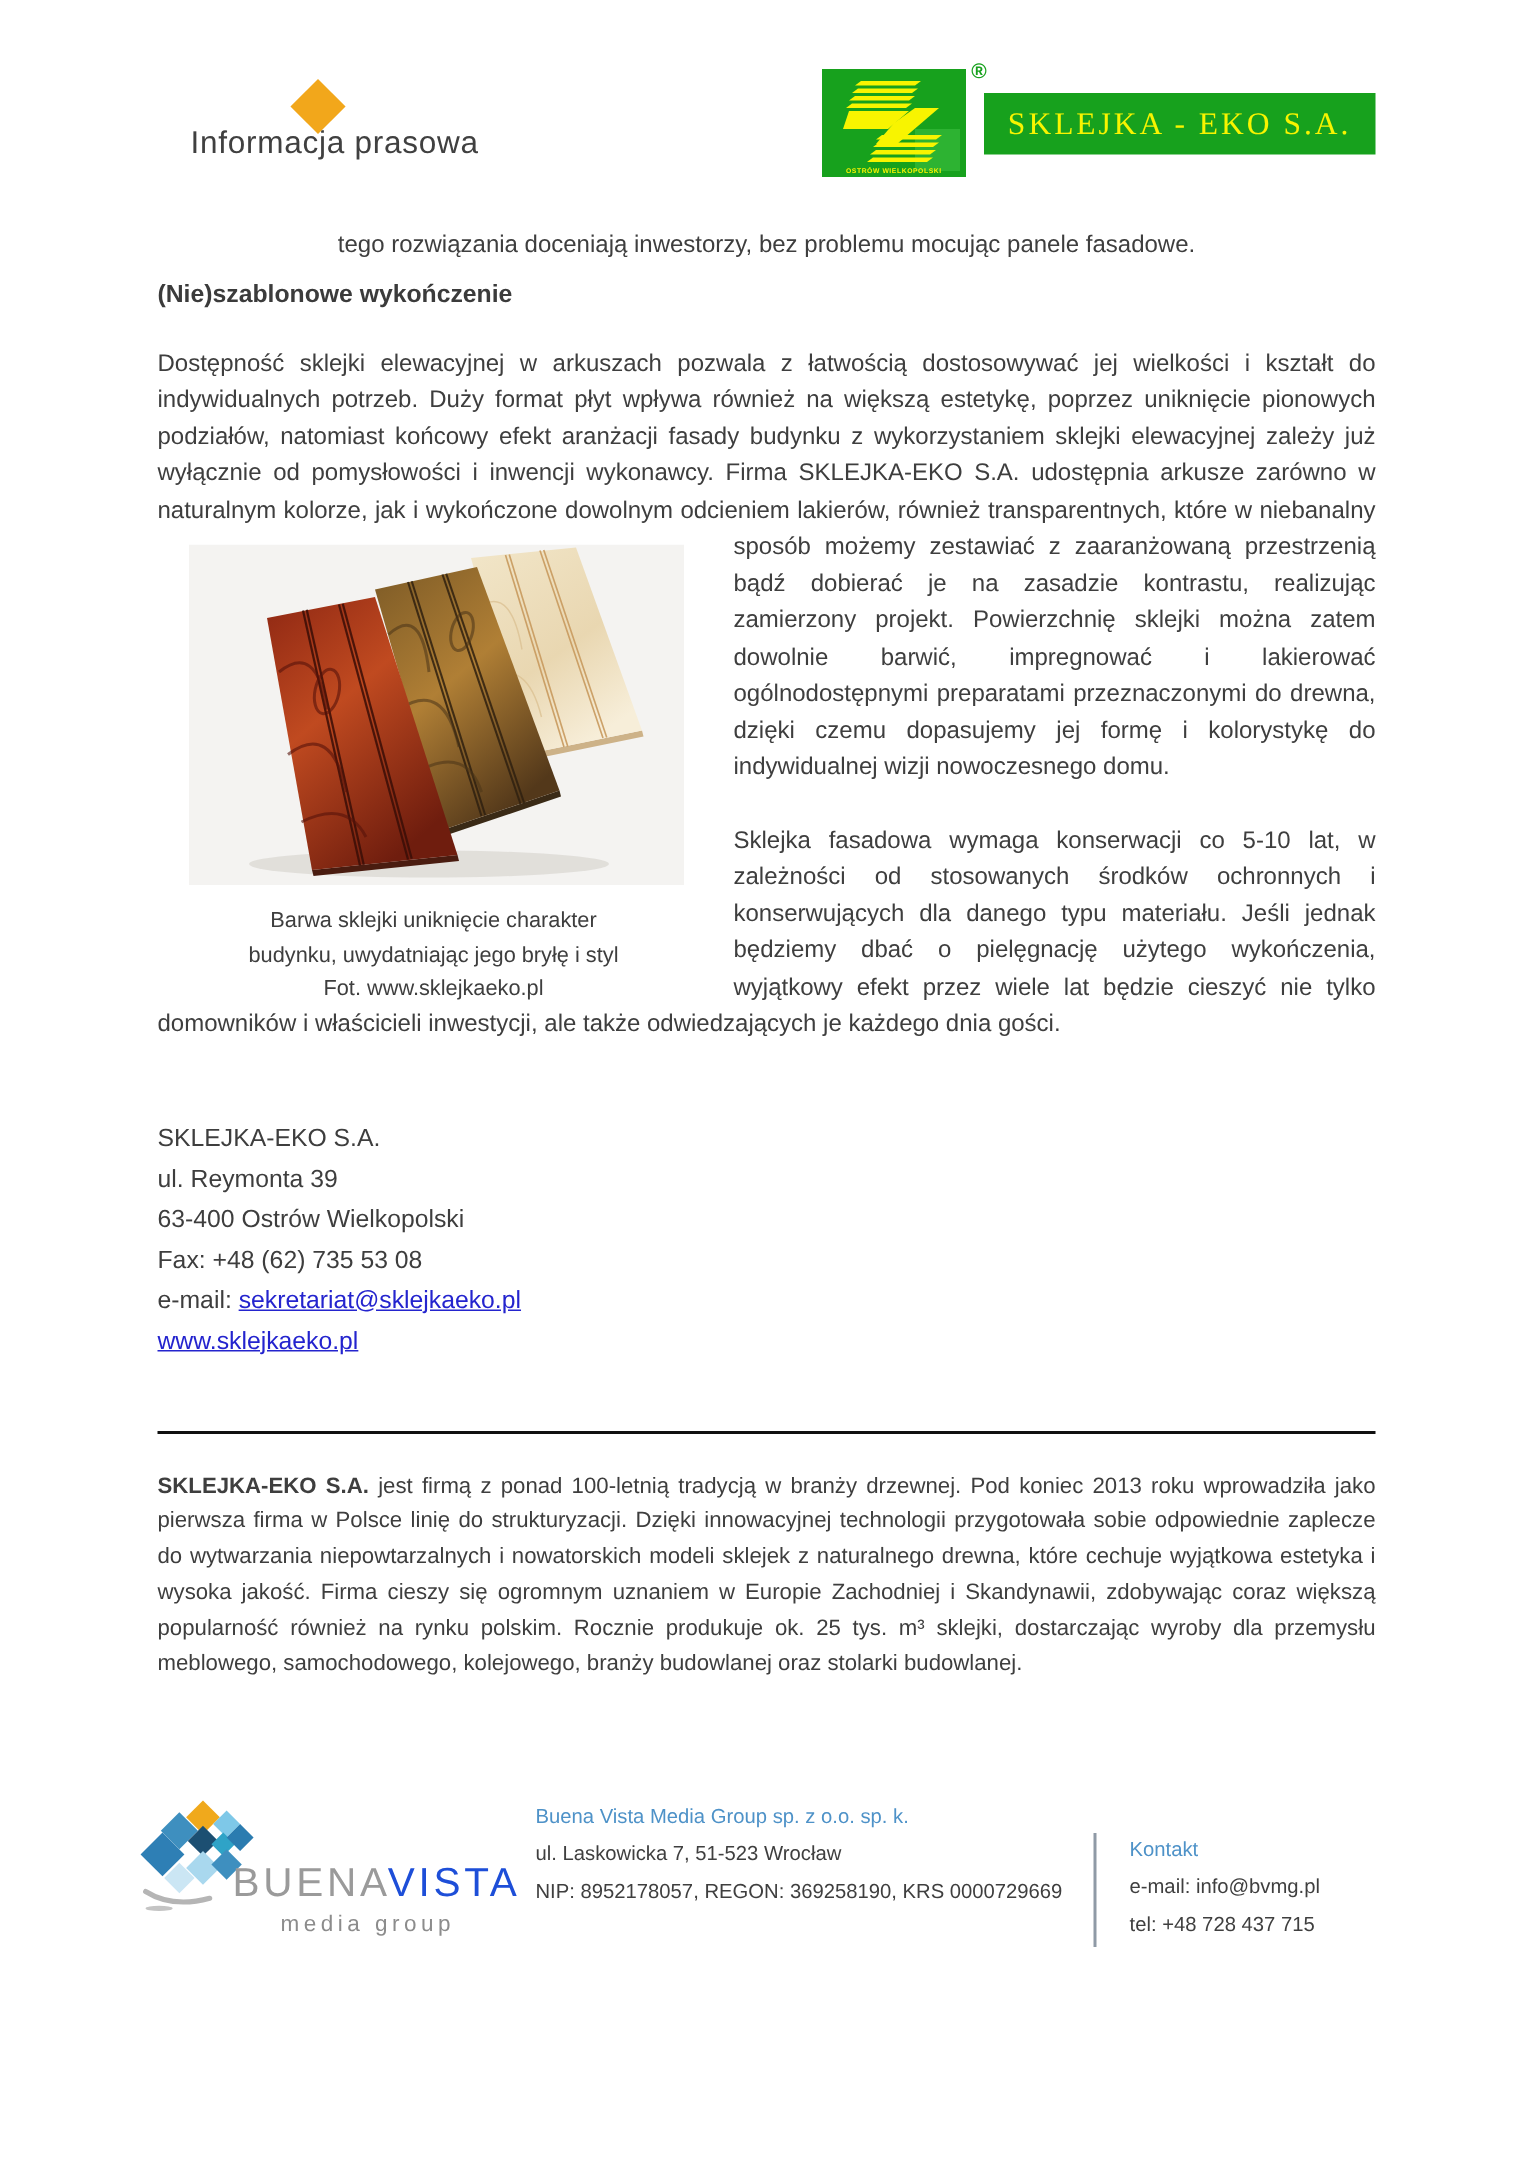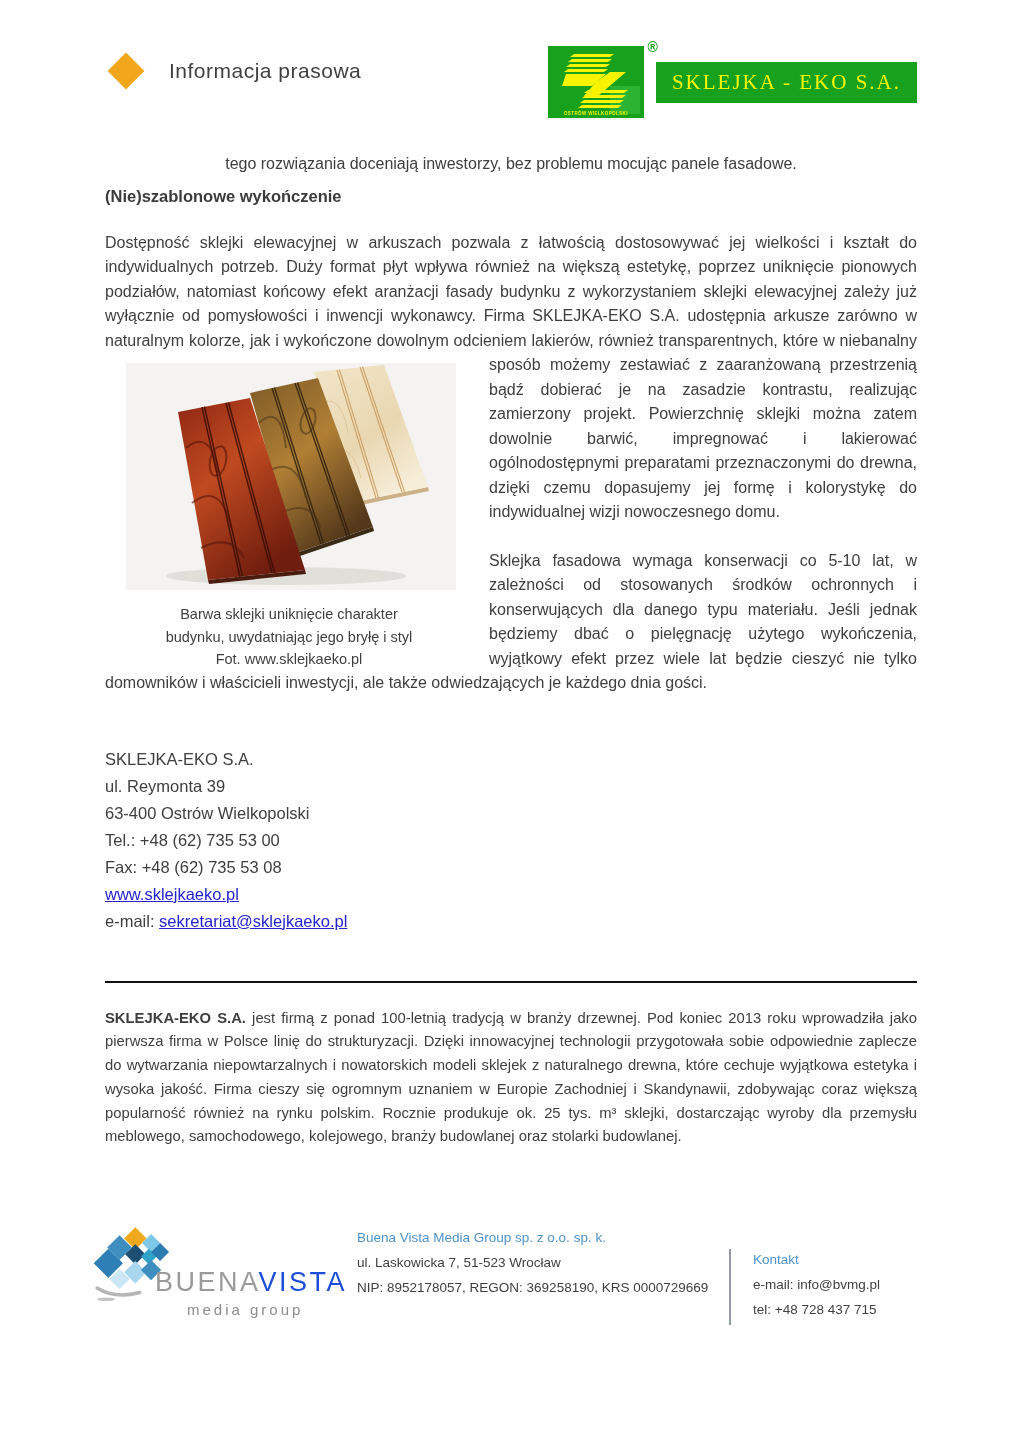--- a/index.html
+++ b/index.html
@@ -9,21 +9,21 @@
     margin:0 auto;
     background:#ffffff;
     overflow:hidden;
     box-sizing:border-box;
     padding:46px 105px 0 105px;
     font-family:"Liberation Sans","DejaVu Sans",sans-serif;
     color:#3e3e3e;
   }
   
   .hdr{display:flex;align-items:flex-start;justify-content:space-between;height:86px;}
-  .hdr-left{display:flex;align-items:center;margin-top:12px;}
+  .hdr-left{display:flex;align-items:center;margin-top:12px;flex-direction:column;}
   .diamond{width:26px;height:26px;background:#f2a71b;transform:rotate(45deg);margin:0 8px;}
   .press-label{font-size:21px;color:#404040;margin-left:22px;letter-spacing:0.5px;}
   .hdr-logo{display:flex;align-items:center;}
   .logo-sq{position:relative;width:96px;height:72px;background:#17a11d;flex:0 0 auto;}
   .logo-sq svg{display:block;}
   .logo-reg{position:absolute;top:-7px;right:-14px;color:#17a11d;font-size:14px;font-weight:bold;}
   .logo-subtxt{position:absolute;bottom:2px;left:0;right:0;text-align:center;color:#f8f400;font-size:4.5px;font-weight:bold;letter-spacing:0.4px;white-space:nowrap;}
   .logo-banner{background:#17a11d;color:#f8f400;font-weight:normal;font-size:21px;letter-spacing:2px;padding:8px 16px;margin-left:12px;white-space:nowrap;font-family:"Liberation Serif","DejaVu Serif",serif;}
   
   .content{width:812px;}
@@ -175,24 +175,23 @@
         </figcaption>
       </figure>
       <p class="para">sposób możemy zestawiać z zaaranżowaną przestrzenią bądź dobierać je na zasadzie kontrastu, realizując zamierzony projekt. Powierzchnię sklejki można zatem dowolnie barwić, impregnować i lakierować ogólnodostępnymi preparatami przeznaczonymi do drewna, dzięki czemu dopasujemy jej formę i kolorystykę do indywidualnej wizji nowoczesnego domu.</p>
       <p class="para gap-top">Sklejka fasadowa wymaga konserwacji co 5-10 lat, w zależności od stosowanych środków ochronnych i konserwujących dla danego typu materiału. Jeśli jednak będziemy dbać o pielęgnację użytego wykończenia, wyjątkowy efekt przez wiele lat będzie cieszyć nie tylko domowników i właścicieli inwestycji, ale także odwiedzających je każdego dnia gości.</p>
     </div>
 
     <div class="contact">
       <div>SKLEJKA-EKO S.A.</div>
       <div>ul. Reymonta 39</div>
       <div>63-400 Ostrów Wielkopolski</div>
-      <div>Tel.: +48 (62) 735 53 00</div>
       <div>Fax: +48 (62) 735 53 08</div>
+      <div><span>e-mail: </span><a class="doclink">sekretariat@sklejkaeko.pl</a></div>
       <div><a class="doclink">www.sklejkaeko.pl</a></div>
-      <div><span>e-mail: </span><a class="doclink">sekretariat@sklejkaeko.pl</a></div>
     </div>
 
     <hr class="rule">
 
     <p class="boiler"><span class="lead">SKLEJKA-EKO S.A.</span><span> jest firmą z ponad 100-letnią tradycją w branży drzewnej. Pod koniec 2013 roku wprowadziła jako pierwsza firma w Polsce linię do strukturyzacji. Dzięki innowacyjnej technologii przygotowała sobie odpowiednie zaplecze do wytwarzania niepowtarzalnych i nowatorskich modeli sklejek z naturalnego drewna, które cechuje wyjątkowa estetyka i wysoka jakość. Firma cieszy się ogromnym uznaniem w Europie Zachodniej i Skandynawii, zdobywając coraz większą popularność również na rynku polskim. Rocznie produkuje ok. 25 tys. m³ sklejki, dostarczając wyroby dla przemysłu meblowego, samochodowego, kolejowego, branży budowlanej oraz stolarki budowlanej.</span></p>
   </div>
 
   <div class="footer">
     <div class="bv-logo">
       <svg width="110" height="90" viewBox="0 0 95 80">

